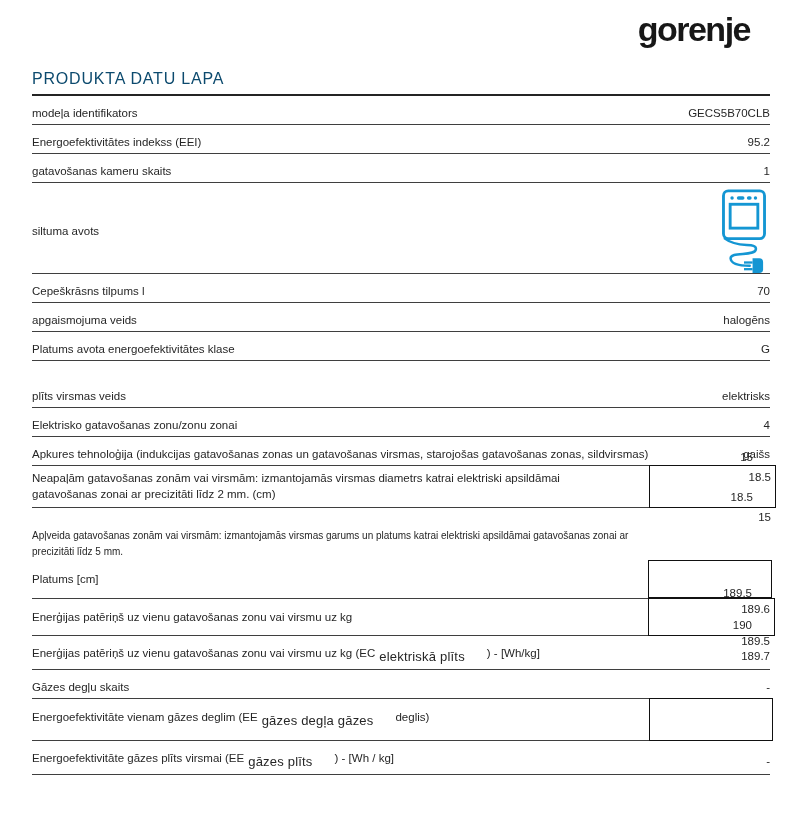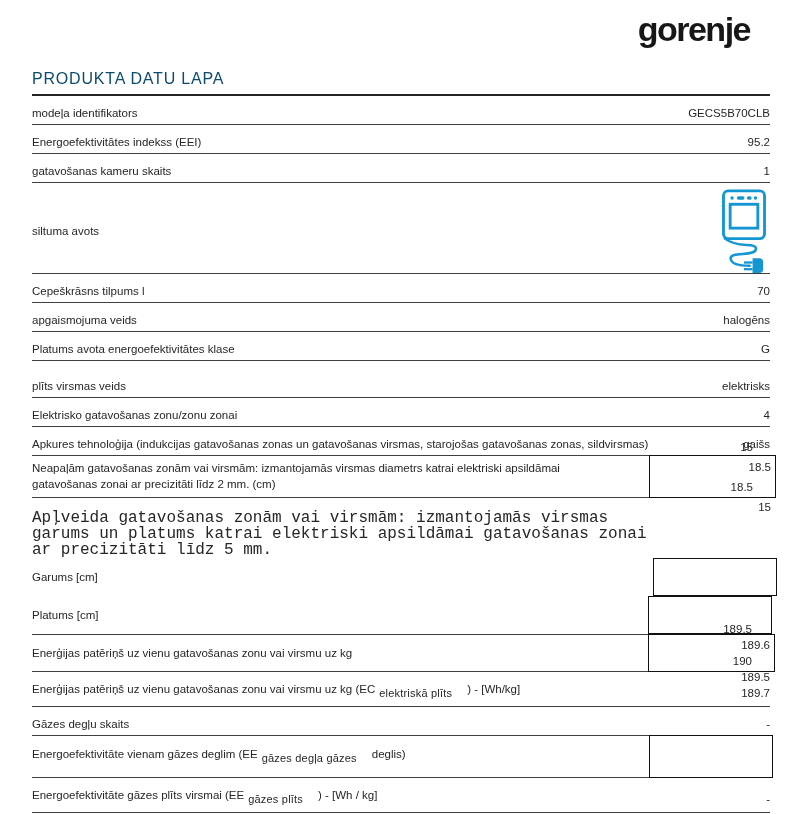--- a/index.html
+++ b/index.html
@@ -16,32 +16,32 @@
     margin:21px 0 0 0;font-size:16px;font-weight:400;letter-spacing:0.8px;
     color:#0c4a6e;padding-bottom:6px;border-bottom:2px solid #242424;
   }
   .row{
     display:flex;justify-content:space-between;align-items:flex-end;
     border-bottom:1px solid #3f3f3f;margin-top:11px;padding:0 0 4px 0;
     font-size:11.5px;line-height:13px;
   }
   .row .label{color:#262626;}
   .row .value{white-space:nowrap;padding-left:12px;text-align:right;}
-  .gap-before{margin-top:19px;}
+  .gap-before{margin-top:29px;}
   .row-icon{height:84px;align-items:center;margin-top:6px;padding-bottom:0;}
   .icon{display:block;width:48px;height:84px;margin-right:2px;}
   .icon svg{display:block;width:48px;height:84px;}
   .row-boxed{
     position:relative;margin-top:0;border-bottom:1px solid #3f3f3f;
     display:flex;align-items:center;min-height:36px;padding:2px 0 3px 0;
     font-size:11.5px;line-height:16px;
   }
   .label-wide{max-width:588px;}
   .note{
-    margin-top:12px;font-size:16px;line-height:16px;max-width:620px;color:#262626;font-family:Liberation Mono, monospace;
+    margin-top:20px;font-size:10px;line-height:16px;max-width:620px;color:#262626;
   }
   .row-open{
     position:relative;height:38px;display:flex;align-items:center;
     margin-top:0;font-size:11.5px;
   }
   .row-banded{
     position:relative;height:36px;display:flex;align-items:center;margin-top:0;
     border-top:1px solid #3f3f3f;border-bottom:1px solid #3f3f3f;font-size:11.5px;
   }
   .side-box{
@@ -50,21 +50,21 @@
     font-size:11.5px;
   }
   .side-box .cell{text-align:right;}
   .side-box .cell:nth-child(odd){padding-right:22px;}
   .side-box .cell:nth-child(even){padding-right:4px;}
   .nb{left:617px;width:125px;}
   .gb{left:621px;width:122px;top:0;bottom:0;}
   .pb{left:616px;width:122px;top:0;bottom:0;}
   .eb{left:616px;width:125px;}
   .xb{left:617px;width:122px;}
-  .sub{font-size:11px;vertical-align:-4px;margin:0 15px 0 4px;letter-spacing:0.2px;}
+  .sub{font-size:13px;vertical-align:-4px;margin:0 22px 0 4px;letter-spacing:0.2px;}
   .row-sub{padding-bottom:6px;}
   .row-sub .label, .row-boxed .label{align-items:baseline;}
 </style>
 </head>
 <body>
 
 <div class="page">
 
   <div class="logo">gorenje</div>
 
@@ -142,24 +142,20 @@
     <div class="side-box nb">
       <div class="cell">15</div>
       <div class="cell">18.5</div>
       <div class="cell">18.5</div>
       <div class="cell">15</div>
     </div>
   </div>
 
   <div class="note">Apļveida gatavošanas zonām vai virsmām: izmantojamās virsmas garums un platums katrai elektriski apsildāmai gatavošanas zonai ar precizitāti līdz 5 mm.</div>
 
-  <div class="row-open">
-    <span class="label">Garums [cm]</span>
-    <div class="side-box gb"></div>
-  </div>
 
   <div class="row-open">
     <span class="label">Platums [cm]</span>
     <div class="side-box pb"></div>
   </div>
 
   <div class="row-banded">
     <span class="label label-wide">Enerģijas patēriņš uz vienu gatavošanas zonu vai virsmu uz kg</span>
     <div class="side-box eb">
       <div class="cell">189.5</div>

